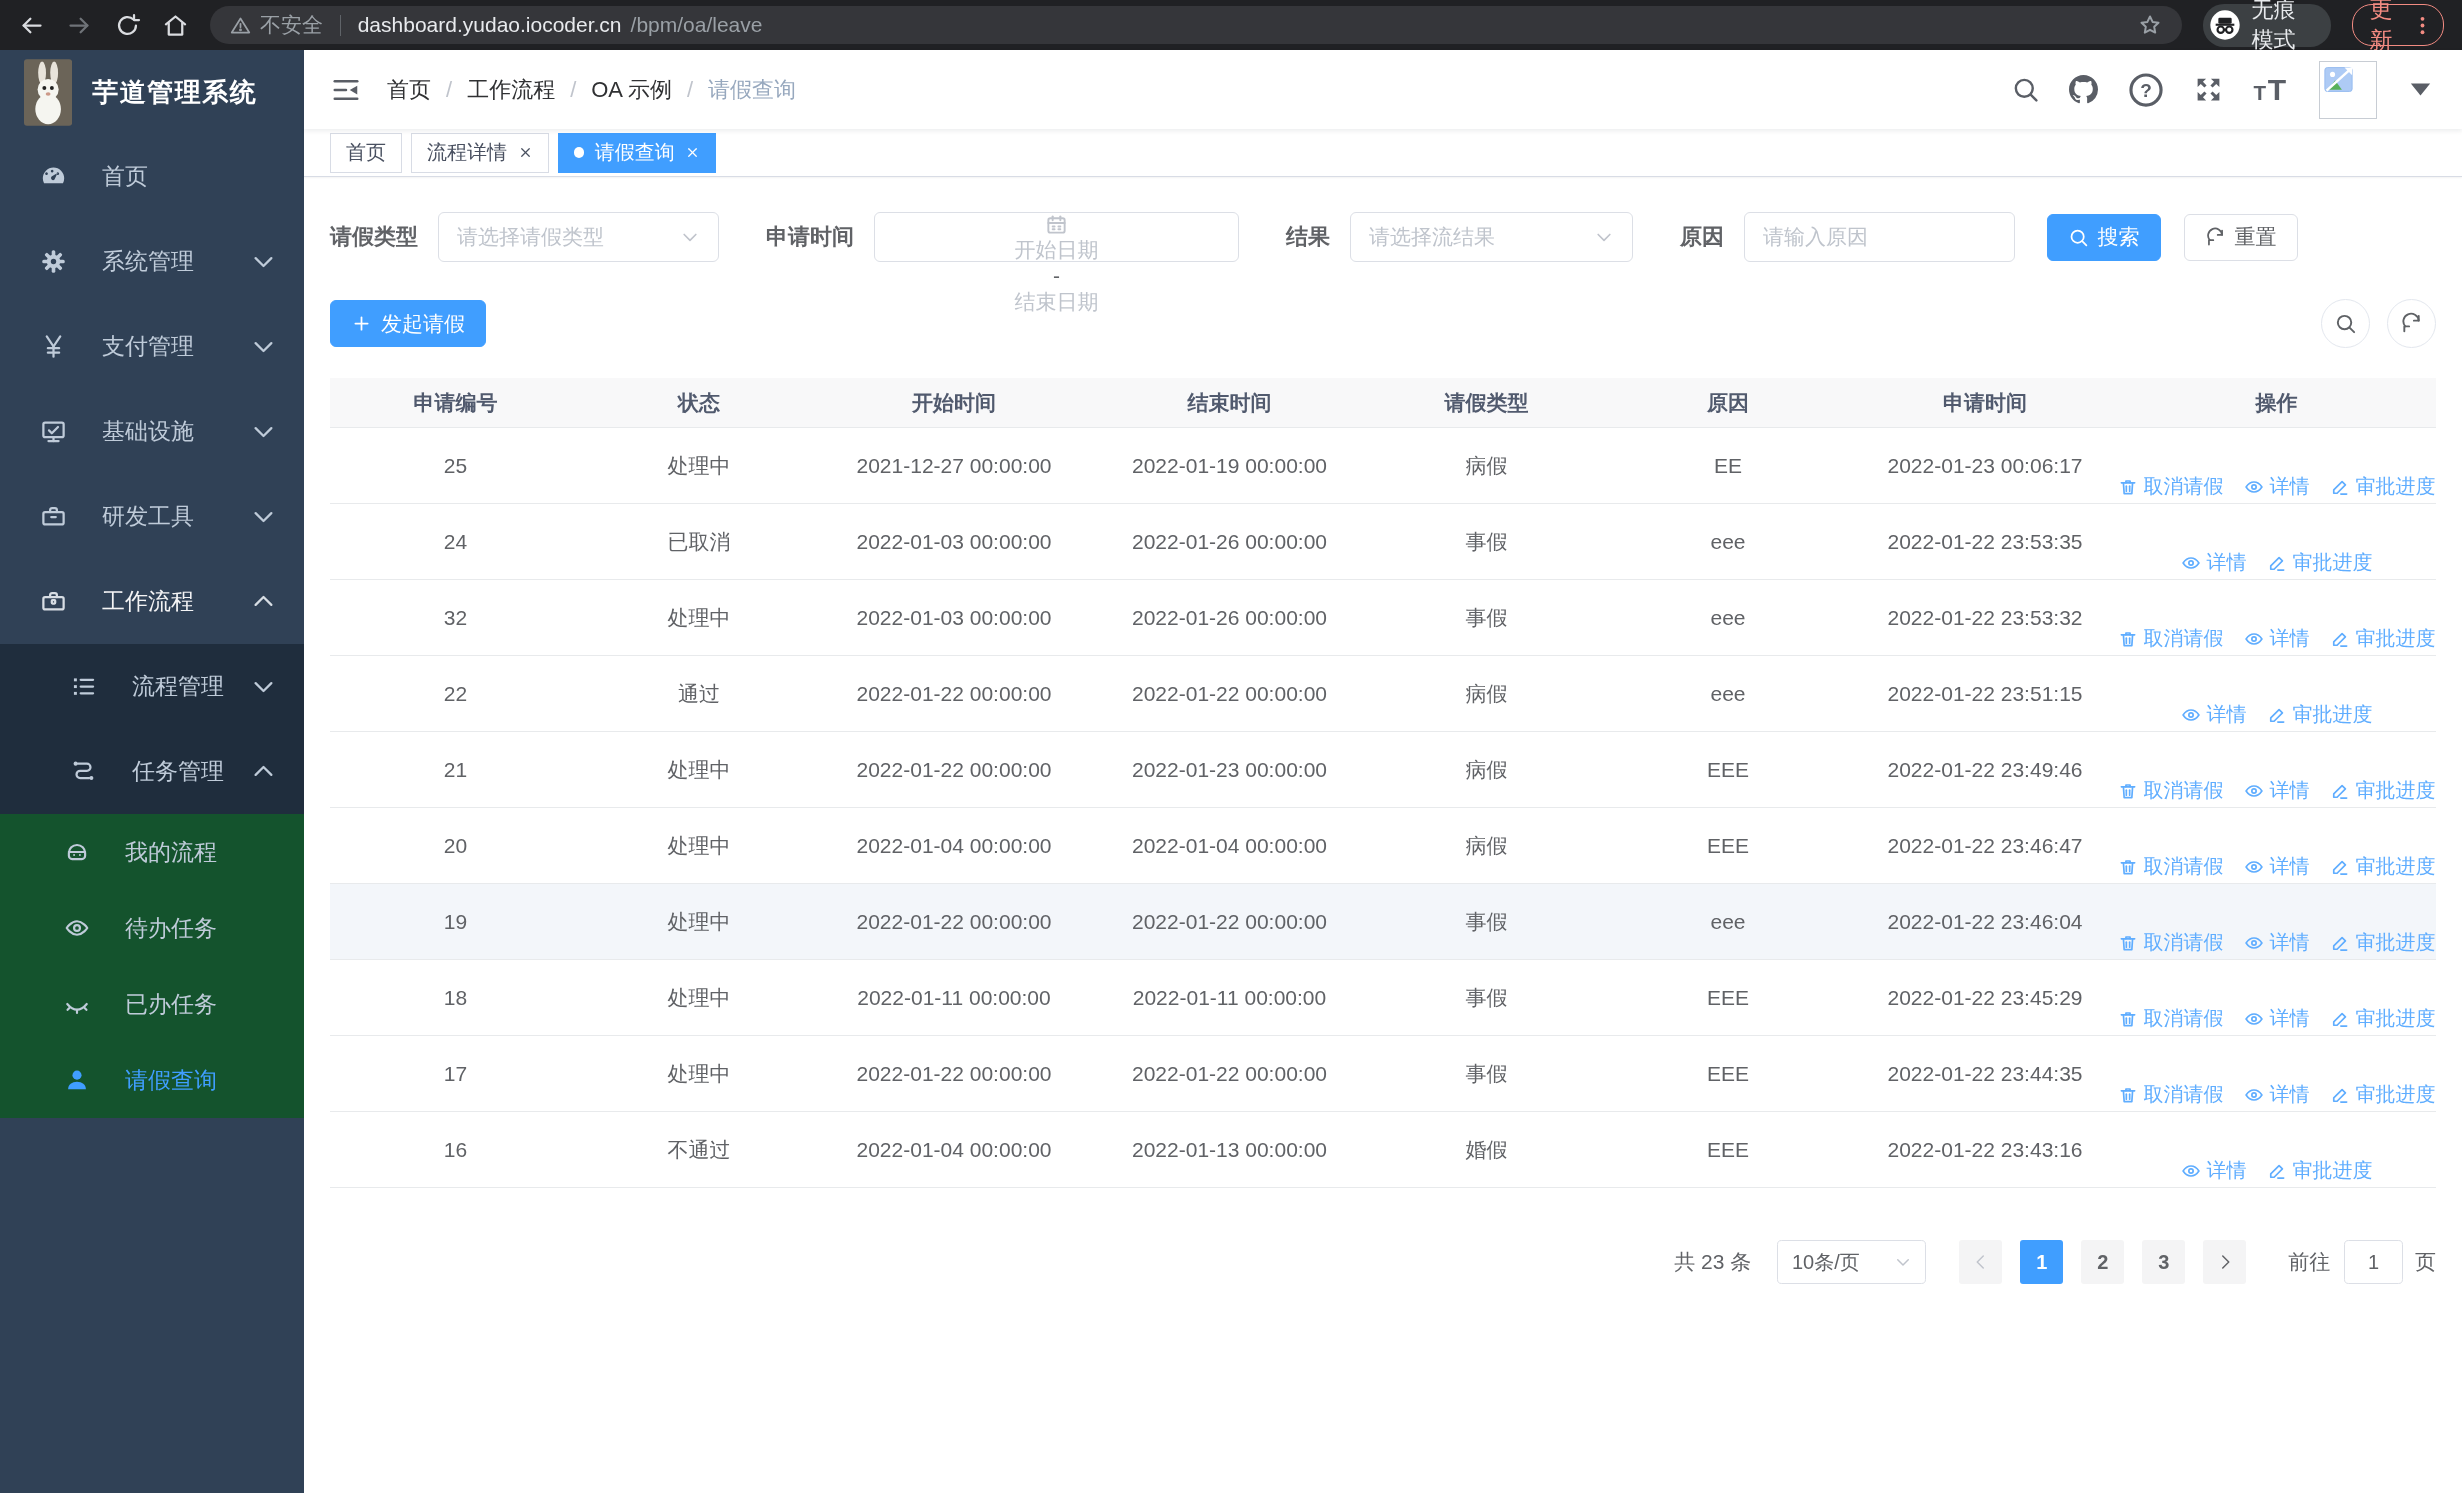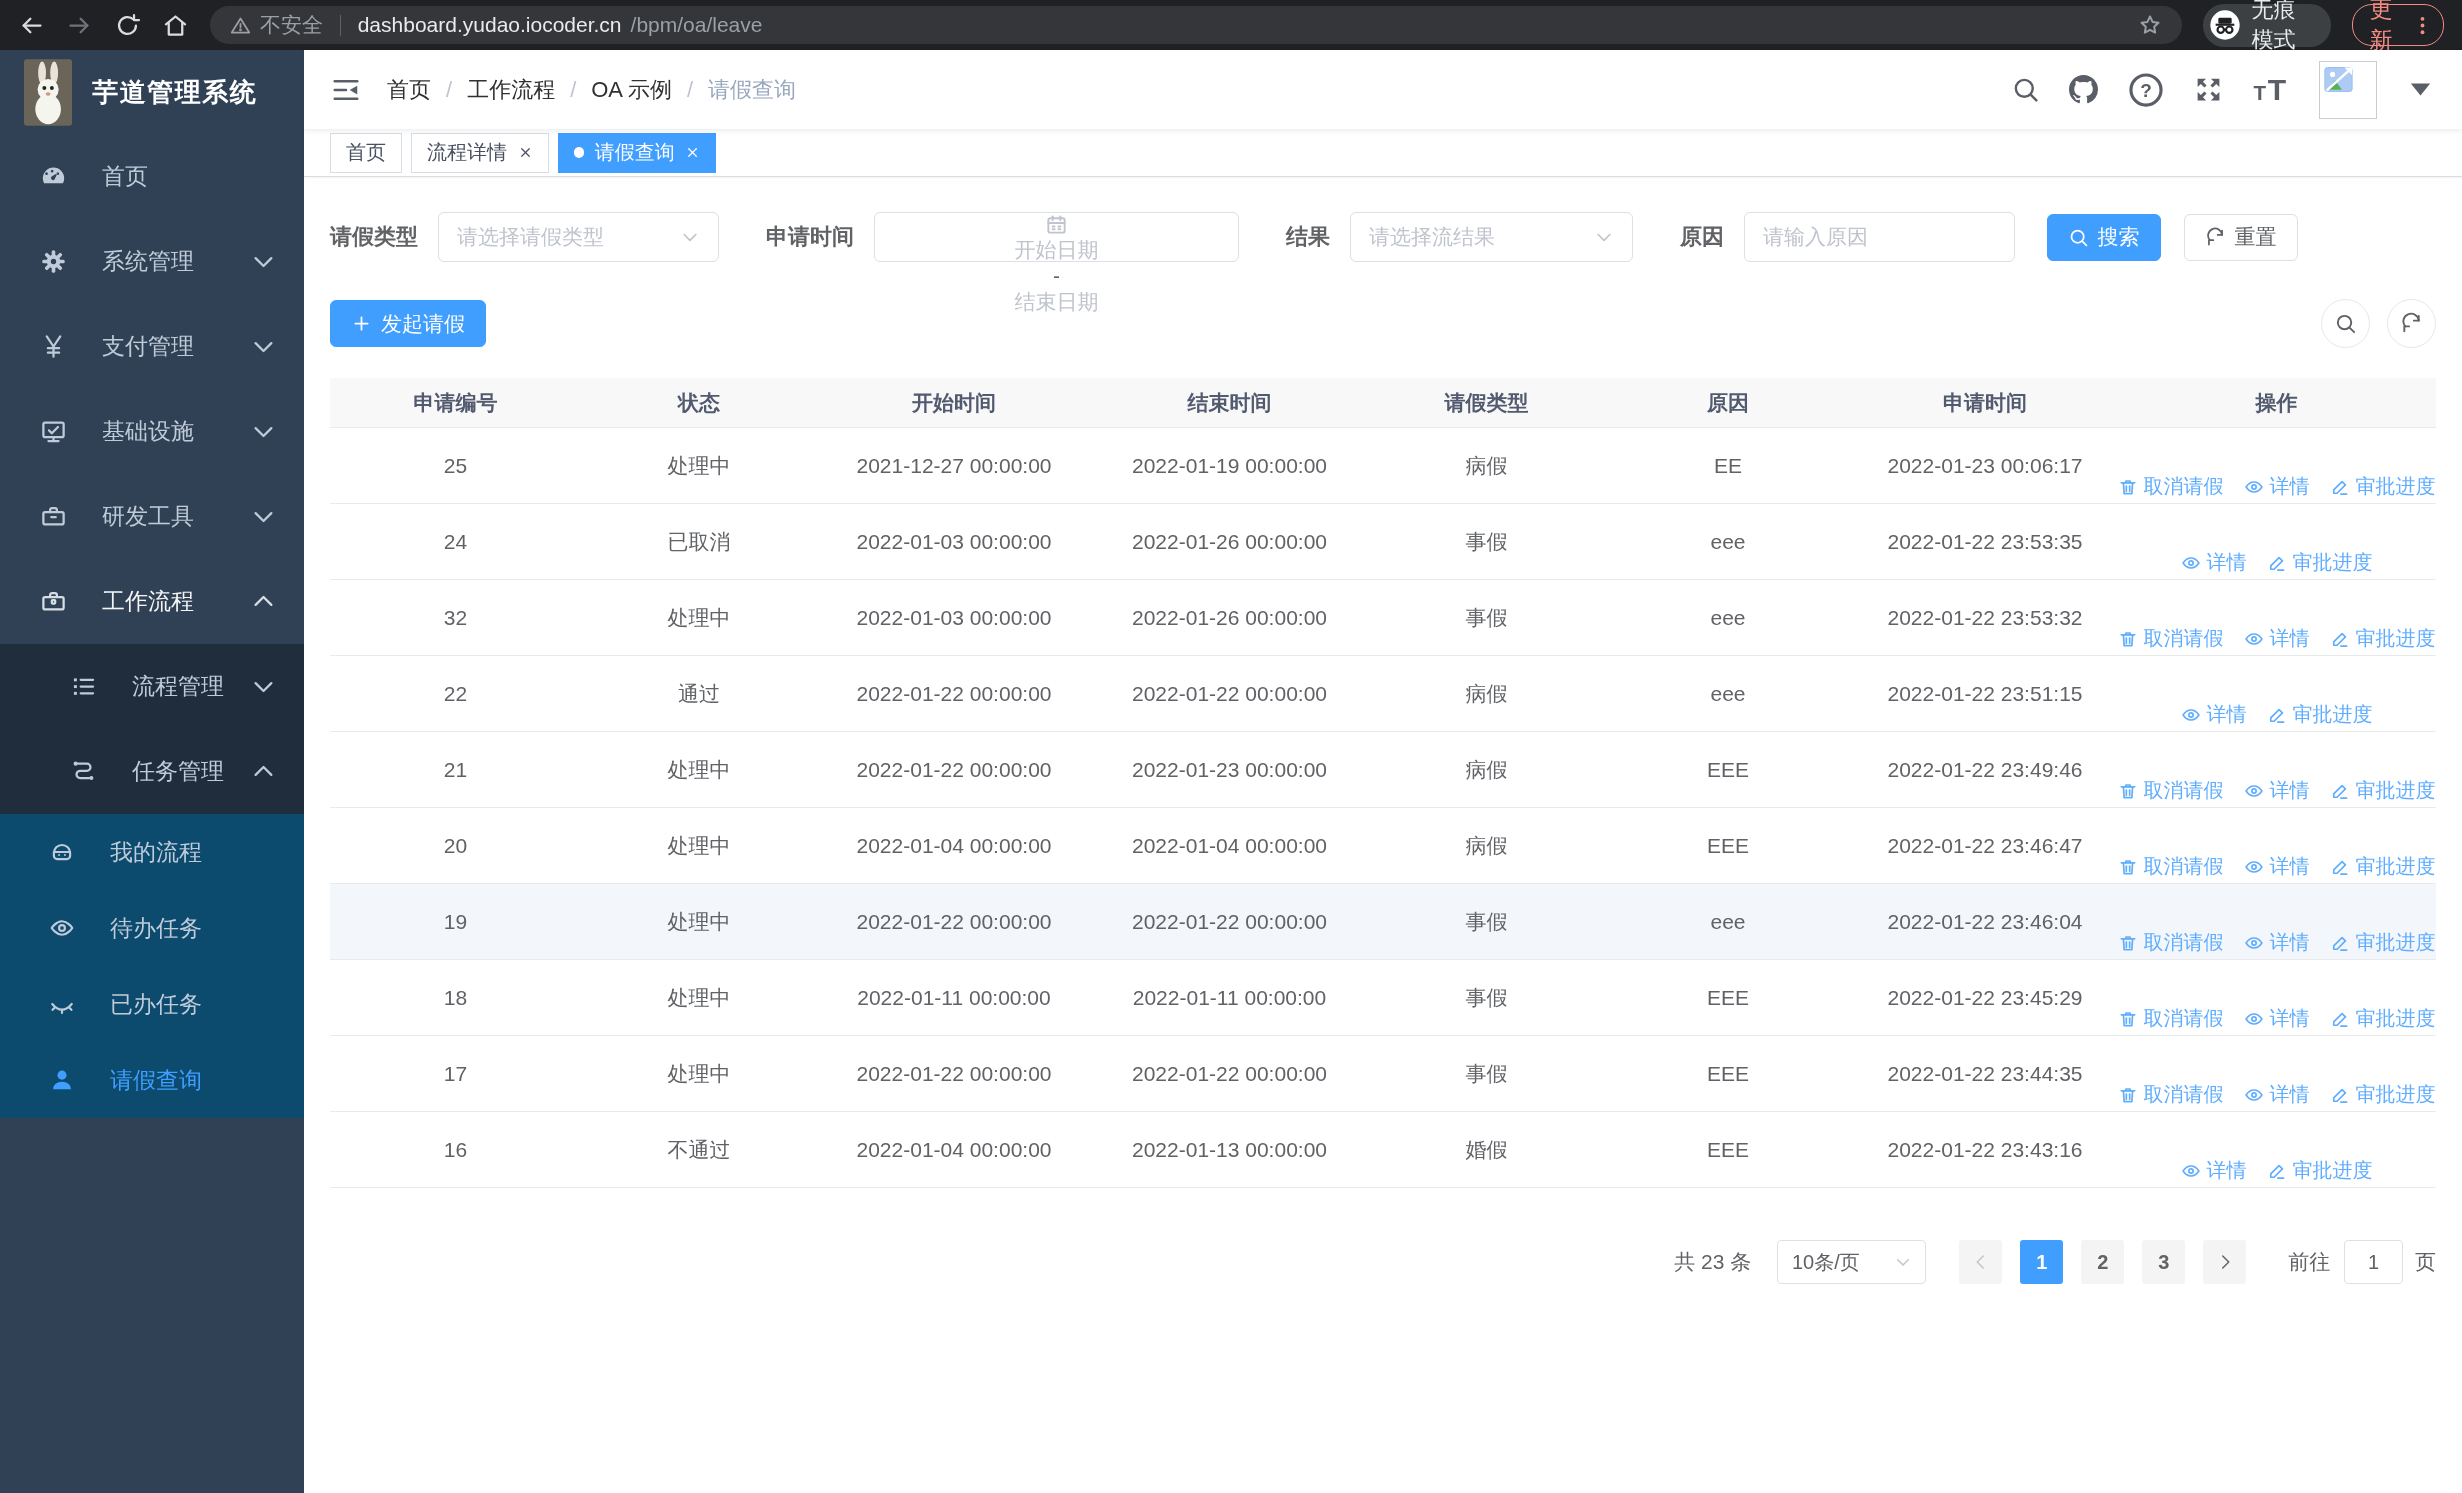--- a/index.html
+++ b/index.html
@@ -26,21 +26,21 @@
   .app{display:flex;height:1443px;}
   .sidebar{width:304px;flex-shrink:0;background:#304156;overflow:hidden;}
   .logo-row{height:84px;display:flex;align-items:center;gap:20px;padding-left:24px;}
   .logo-img{font-size:67px;}
   .logo-img svg{width:0.72em;height:1em;}
   .logo-title{color:#fff;font-size:26px;font-weight:700;letter-spacing:1.5px;}
   .menu-item{height:85px;display:flex;align-items:center;position:relative;font-size:23px;color:#bfcbd9;cursor:pointer;}
   .menu-item .icon{font-size:27px;margin-right:35px;color:#bfcbd9;}
   .lvl1{padding-left:40px;}
   .lvl2{background:#1f2d3d;padding-left:70px;}
-  .lvl3{background:#0c4a6e;height:76px;padding-left:49px;}
+  .lvl3{background:#14532d;height:76px;padding-left:64px;}
   .lvl3 .icon{font-size:26px;}
   .mi-chevron{position:absolute;right:27px;font-size:21px;color:#8492a6;margin-right:0 !important;}
   .menu-item.parent-active{color:#f4f4f5;}
   .menu-item.parent-active .icon{color:#d7dde4;}
   .menu-item.active{color:#409eff;}
   .menu-item.active .icon{color:#409eff;}
 
   .main{flex:1;display:flex;flex-direction:column;background:#fff;min-width:0;}
 
   

